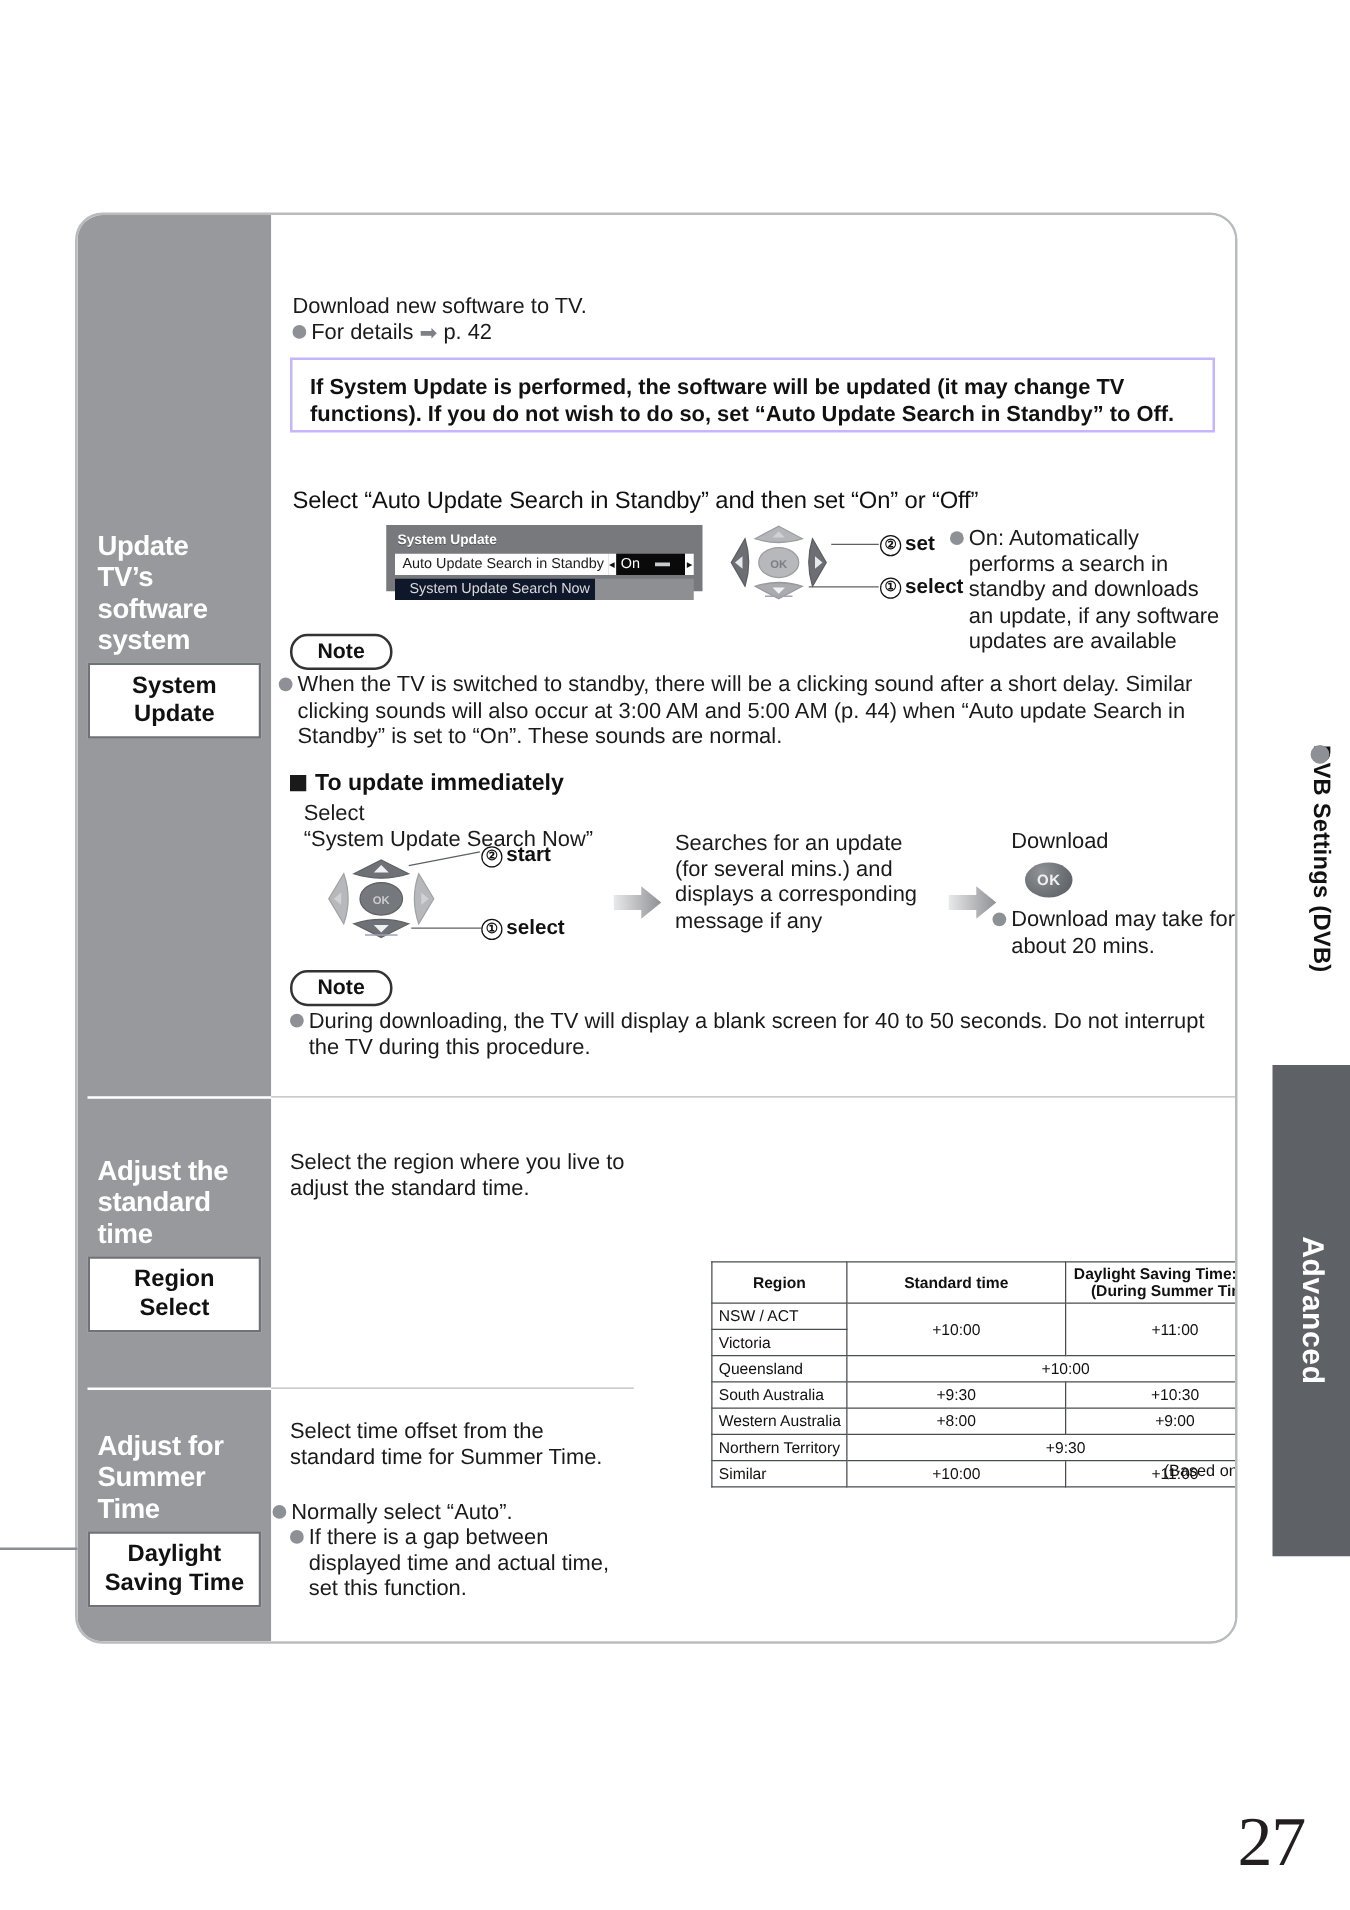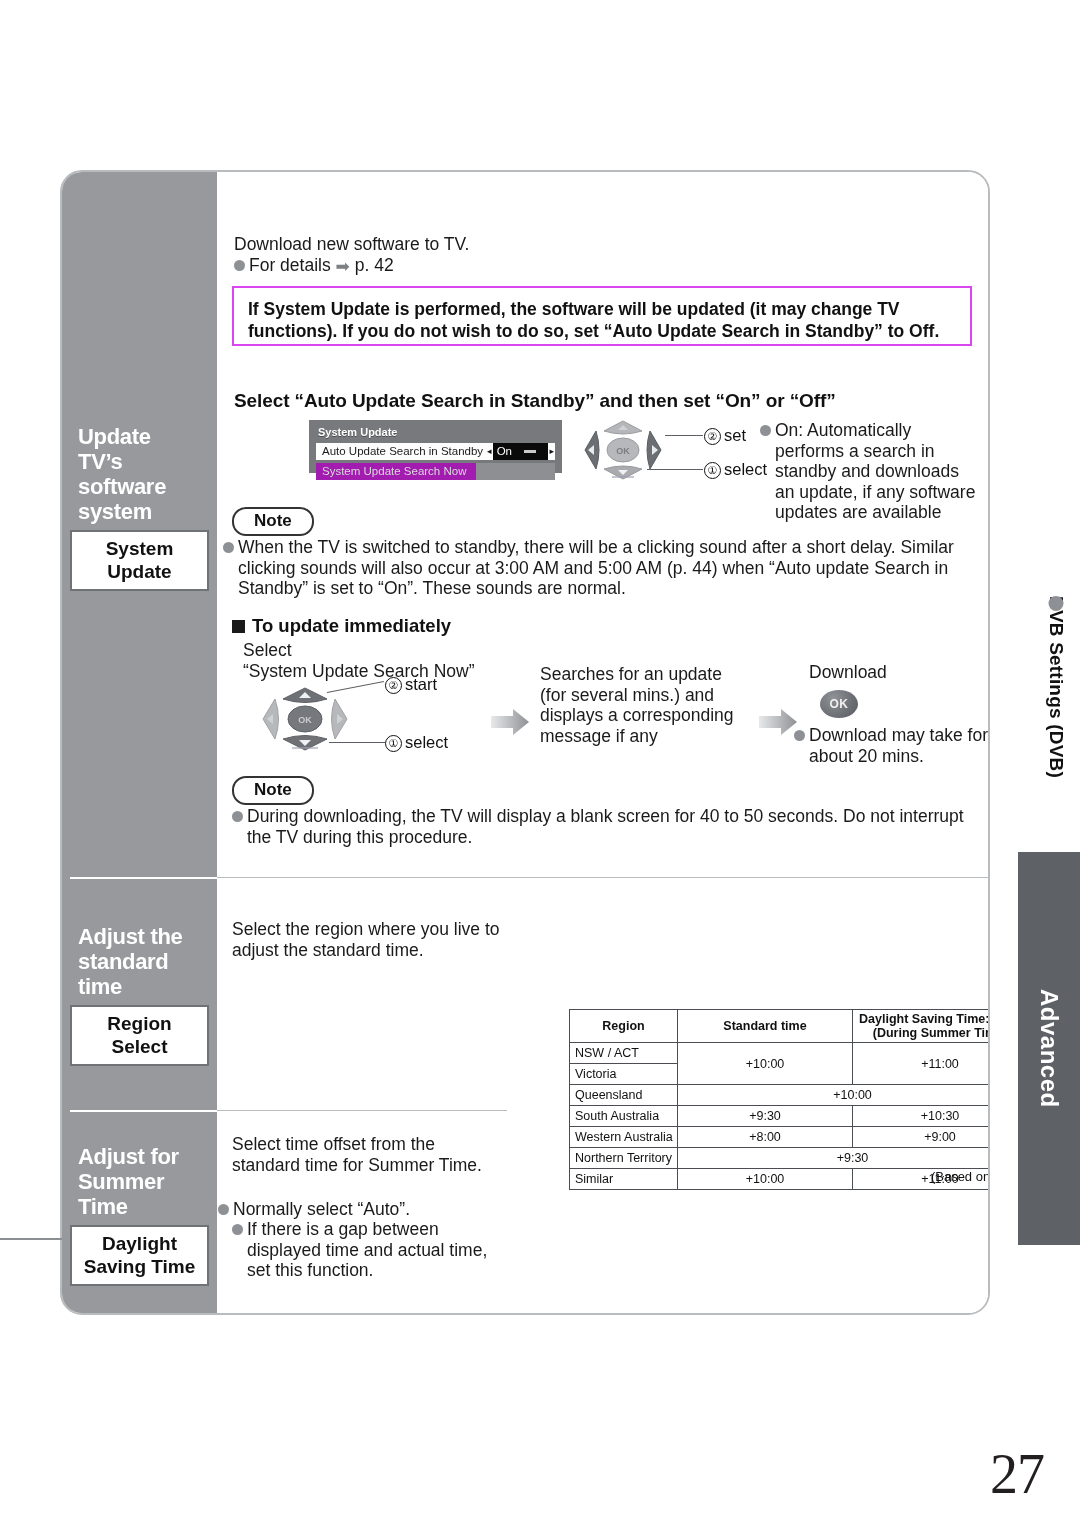--- a/index.html
+++ b/index.html
@@ -123,34 +123,34 @@
   .arrow-right-glyph {
     display: inline-block;
     color: #7d8084;
     font-size: 17px;
     transform: translateY(1px);
   }
 
   
   .warn-box {
     position: absolute;
-    border: 2px solid #d946ef;
+    border: 2px solid #c4b5fd;
     background: #ffffff;
     box-sizing: border-box;
     padding: 10px 12px 10px 14px;
     font-weight: bold;
     font-size: 17.5px;
     line-height: 22px;
     color: #111111;
   }
 
   
   .step-heading {
     position: absolute;
-    font-weight: bold;
+    font-weight: normal;
     font-size: 19px;
     color: #111111;
     letter-spacing: -0.1px;
   }
   .sub-heading {
     position: absolute;
     font-weight: bold;
     font-size: 18.5px;
     color: #111111;
     display: flex;
@@ -201,24 +201,25 @@
   }
   .osd-label {
     background: #fdfdfd;
     color: #1b1b1b;
     font-size: 11.5px;
     line-height: 17px;
     padding: 0 4px 0 6px;
     white-space: nowrap;
   }
   .osd-label.dim {
-    background: #a21caf;
+    background: #0f172a;
     color: #d9dadc;
     flex: 0 0 auto;
     width: 150px;
+    text-align: right;
   }
   .osd-caret {
     background: #fdfdfd;
     color: #111;
     font-size: 9px;
     line-height: 17px;
     padding-right: 1px;
   }
   .osd-value {
     flex: 1 1 auto;
@@ -252,20 +253,21 @@
   }
 
   
   .dpad { position: absolute; }
   .dpad svg { display: block; }
   .cue {
     position: absolute;
     font-size: 16.5px;
     color: #111111;
     white-space: nowrap;
+    font-weight: bold;
   }
   .cue .num {
     display: inline-block;
     width: 15px;
     height: 15px;
     line-height: 14px;
     text-align: center;
     border: 1px solid #111;
     border-radius: 50%;
     font-size: 11px;

